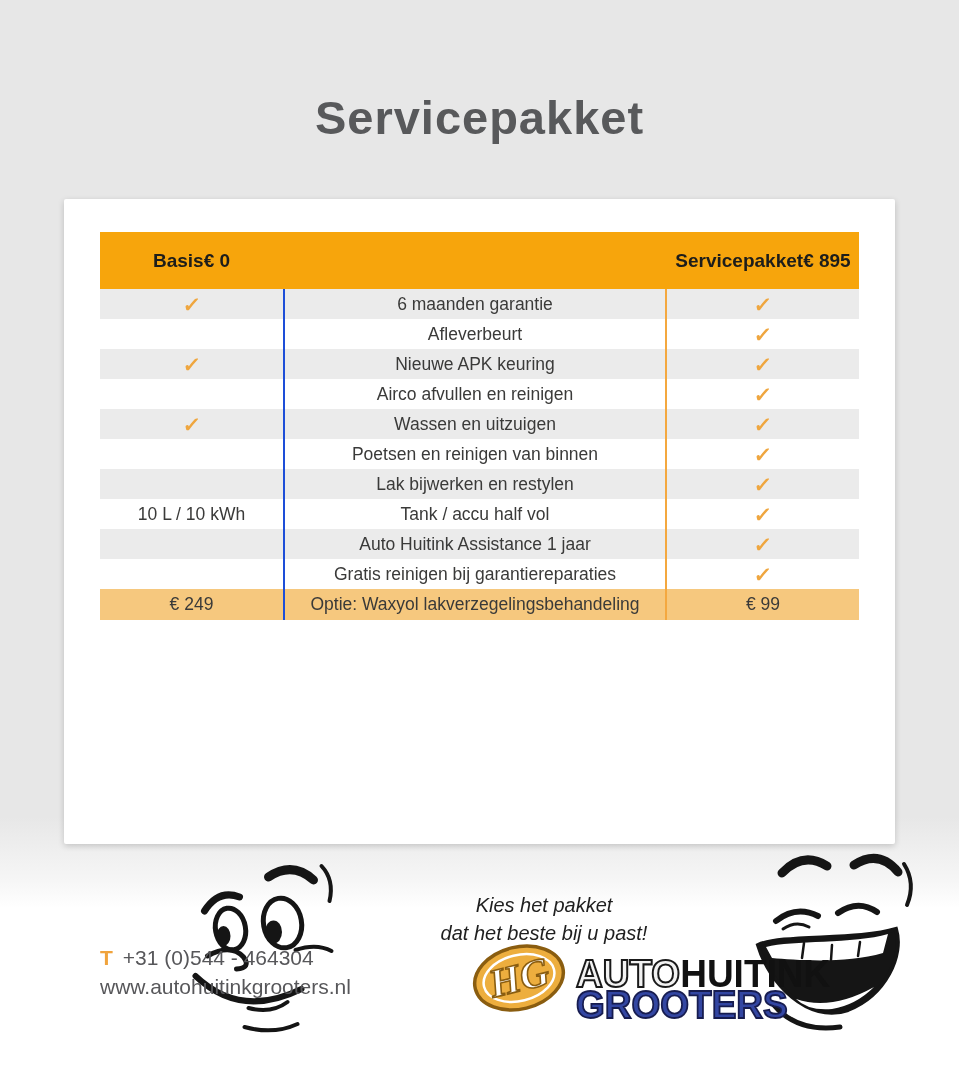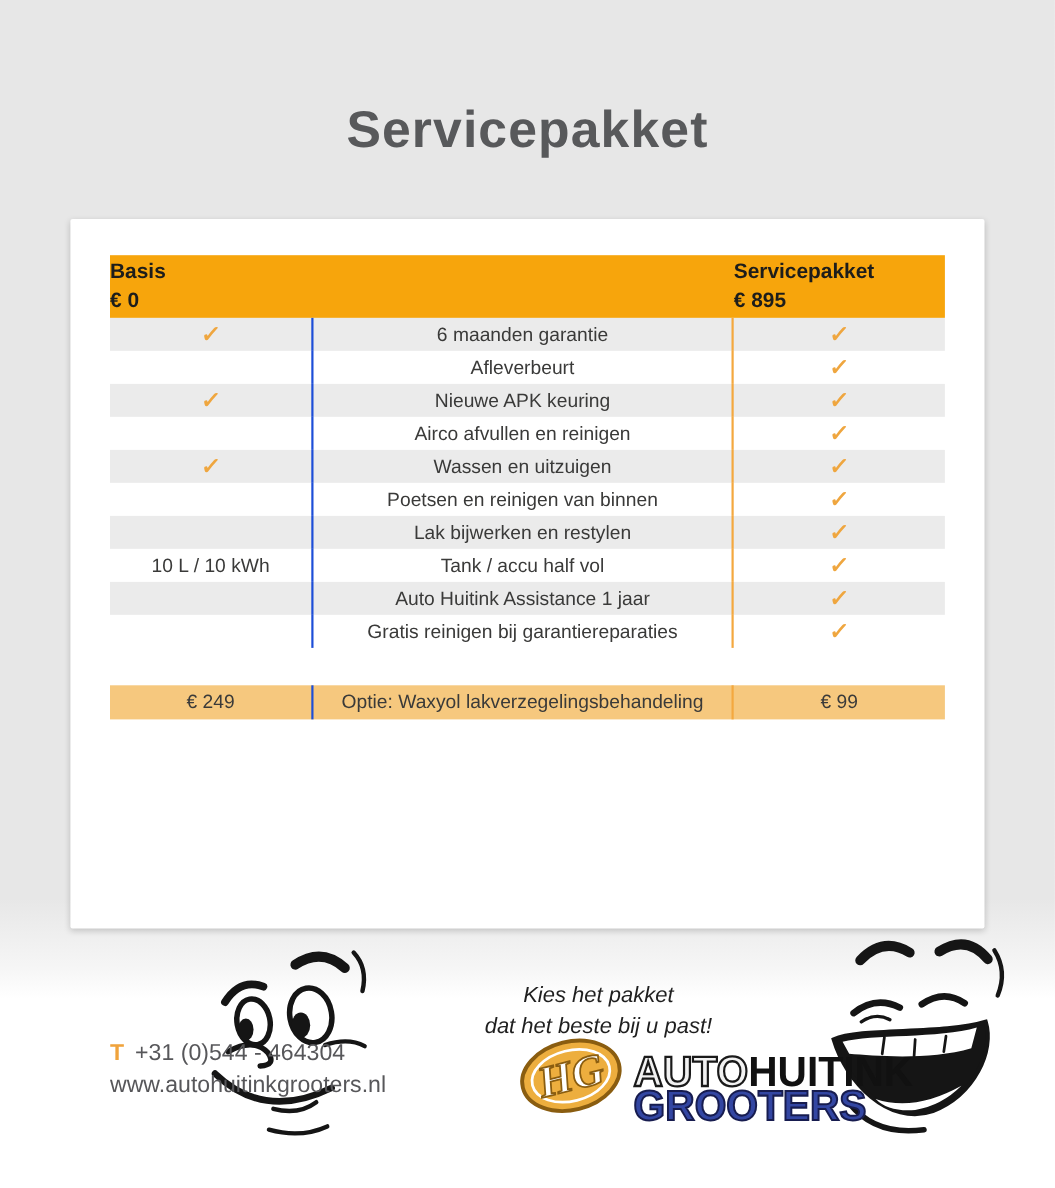--- a/index.html
+++ b/index.html
@@ -20,35 +20,35 @@
     position:absolute;left:64px;top:199px;width:831px;height:645px;
     background:#ffffff;border-radius:2px;
     box-shadow:0 2px 6px rgba(0,0,0,0.18);
   }
   .table{
     position:absolute;left:36px;top:33px;width:759px;
   }
   .thead{
     display:flex;height:57px;background:#f7a50c;align-items:center;
   }
-  .hcol{display:flex;flex-direction:column;justify-content:center;text-align:left;
+  .hcol{display:flex;flex-direction:row;justify-content:center;text-align:left;
     color:#1d1d1b;font-weight:bold;font-size:19px;line-height:1.35;}
   .hcol.c1{width:183px;}
   .hcol.c2{width:384px;}
   .hcol.c3{width:192px;}
   .trow{
     display:flex;height:30px;align-items:stretch;font-size:17.5px;color:#3a3a39;
   }
   .trow .cell{display:flex;align-items:center;justify-content:center;box-sizing:border-box;}
   .cell.c1{width:183px;}
   .cell.c2{width:384px;border-left:2px solid #1d4ed8;border-right:2px solid #f4a83f;}
   .cell.c3{width:192px;}
   .shade-gray{background:#ebebeb;}
   .shade-white{background:#ffffff;}
-  .shade-orange{background:#f6c87e;height:31px;margin-top:34px;}
+  .shade-orange{background:#f6c87e;height:31px;}
   .check{
     color:#efa63f;font-size:21px;font-weight:bold;line-height:1;
     transform:skewX(-6deg);
   }
   .tagline{
     position:absolute;left:264px;top:692px;width:432px;text-align:center;
     font-size:20px;font-style:italic;color:#1f1f1f;line-height:1.4;
   }
   .face{position:absolute;}
   .face.left{left:112px;top:648px;width:175px;height:195px;}

